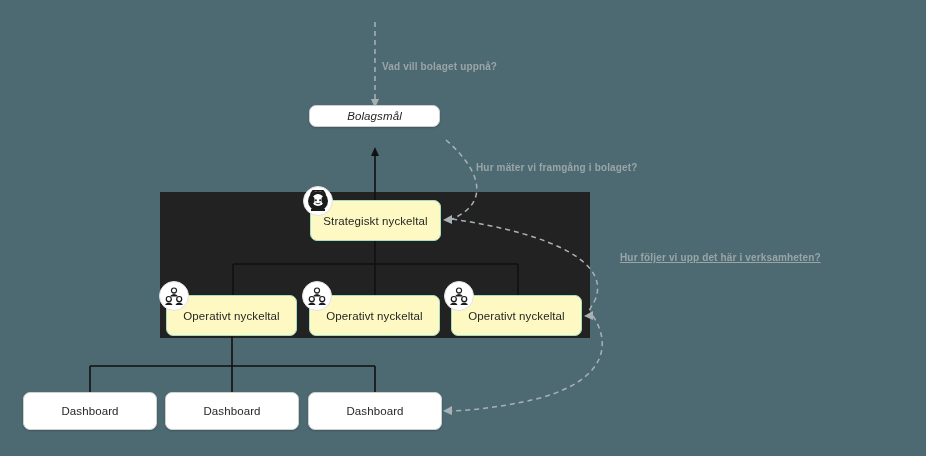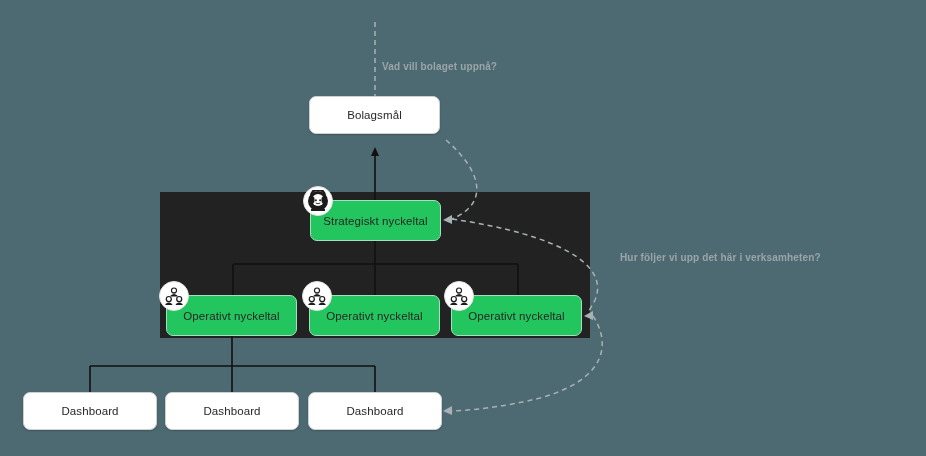--- a/index.html
+++ b/index.html
@@ -45,25 +45,25 @@
     color: #262626;
     letter-spacing: 0.1px;
     text-align: center;
   }
   .node-white {
     background: #ffffff;
     border: 1px solid #cfcfcf;
     box-shadow: 0 1px 2px rgba(0,0,0,0.18);
   }
   .node-green {
-    background: #22c55e;
+    background: #fef9c3;
     border: 1px solid #a4dfc1;
   }
   #box-bolagsmal {
-    left: 309px; top: 96px; width: 131px; height: 38px;
+    left: 309px; top: 105px; width: 131px; height: 22px; font-style: italic;
   }
   #box-strategiskt {
     left: 310px; top: 200px; width: 131px; height: 41px;
   }
   .op-node { top: 295px; width: 131px; height: 41px; text-align: center; }
   #box-op-1 { left: 166px; }
   #box-op-2 { left: 309px; }
   #box-op-3 { left: 451px; }
   .dash-node { top: 392px; width: 134px; height: 38px; }
   #box-dash-1 { left: 23px; }
@@ -90,21 +90,21 @@
   .annot {
     position: absolute;
     font-size: 10px;
     font-weight: bold;
     color: #9aa5a8;
     letter-spacing: 0.15px;
     white-space: nowrap;
   }
   #annot-1 { left: 382px; top: 61px; }
   #annot-2 { left: 476px; top: 162px; }
-  #annot-3 { left: 620px; top: 252px; }
+  #annot-3 { left: 620px; top: 252px; text-decoration: underline; }
   #annot-4 { left: 620px; top: 366px; }
 </style>
 </head>
 <body>
 
 <div id="canvas">
 
   <div class="dark-panel"></div>
 
   <svg class="layer">
@@ -218,15 +218,16 @@
       <circle cx="5.8" cy="14.2" r="3.1" fill="#1b1b1b"></circle>
       <circle cx="5.8" cy="14" r="1.9" fill="#ffffff"></circle>
       <path d="M2.4 19 Q5.8 16 9.2 19 L9.2 20 L2.4 20 Z" fill="#1b1b1b"></path>
       <circle cx="16.2" cy="14.2" r="3.1" fill="#1b1b1b"></circle>
       <circle cx="16.2" cy="14" r="1.9" fill="#ffffff"></circle>
       <path d="M12.8 19 Q16.2 16 19.6 19 L19.6 20 L12.8 20 Z" fill="#1b1b1b"></path>
     </svg>
   </div>
 
   <div class="annot" id="annot-1">Vad vill bolaget uppnå?</div>
+  <div class="annot" id="annot-2">Hur mäter vi framgång i bolaget?</div>
   <div class="annot" id="annot-3">Hur följer vi upp det här i verksamheten?</div>
 
 </div>
 
 </body></html>

